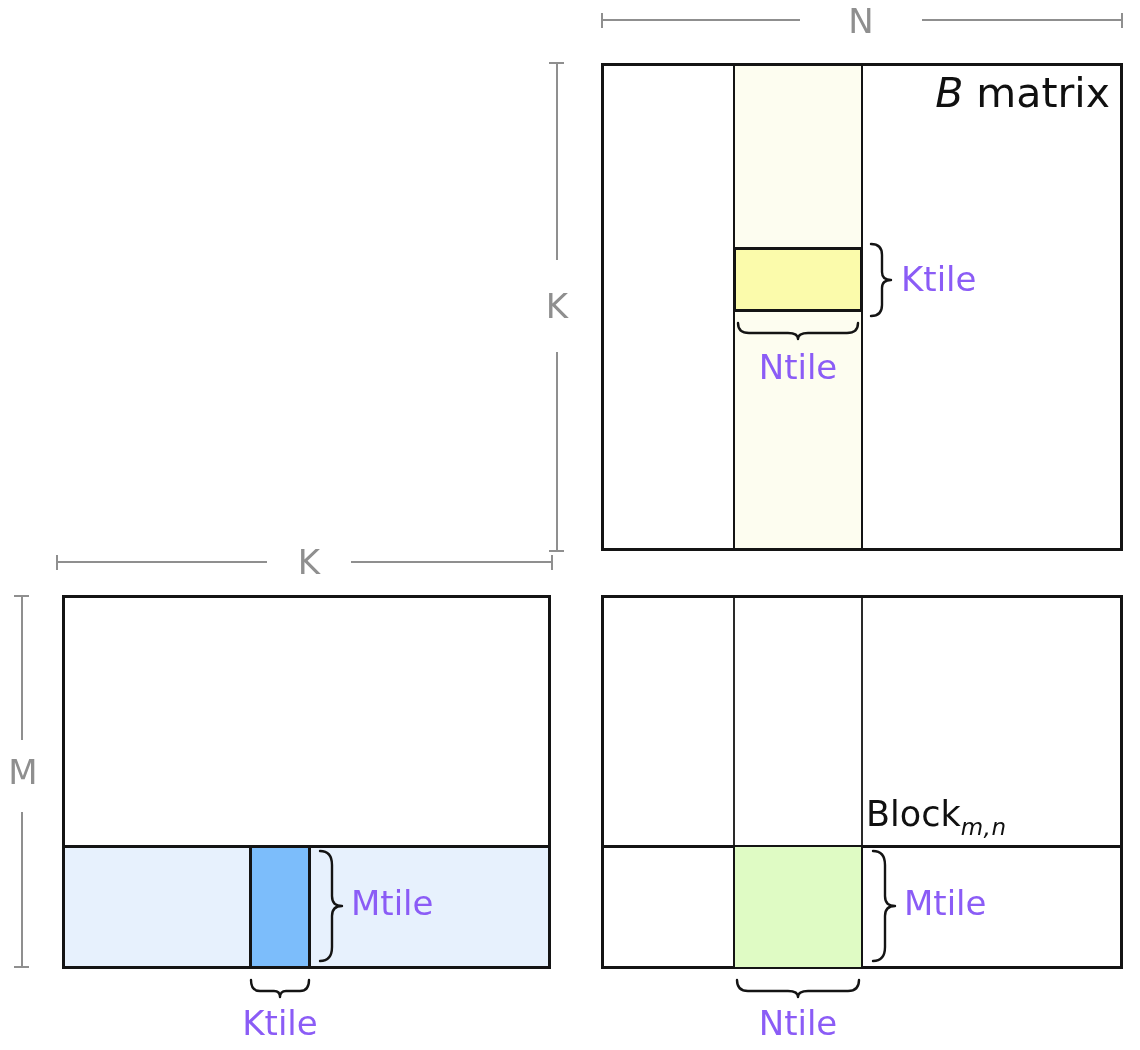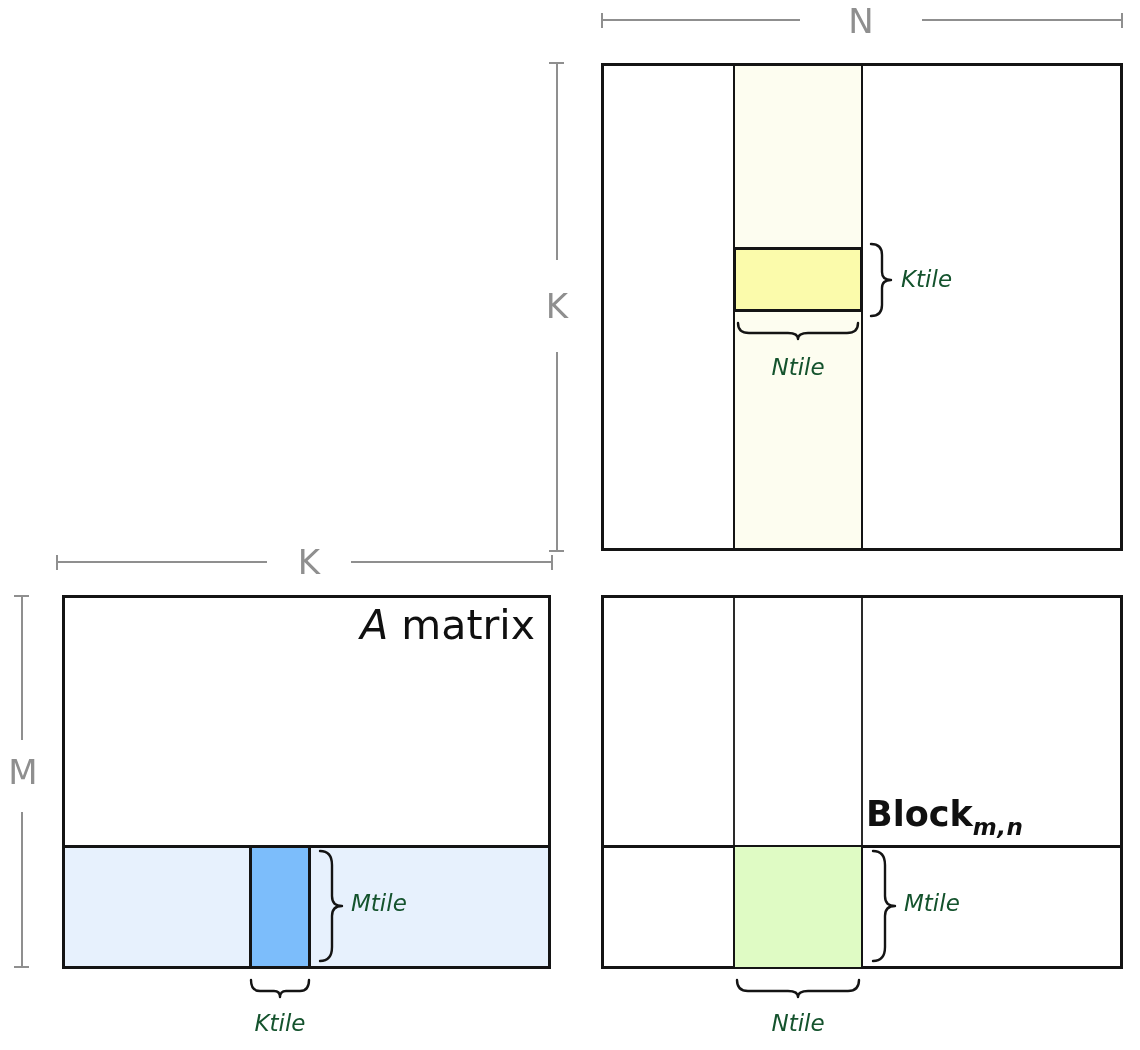--- a/index.html
+++ b/index.html
@@ -5,21 +5,21 @@
   html,body{margin:0;padding:0;background:#ffffff;font-family:"DejaVu Sans","Liberation Sans",sans-serif;}
   .canvas{position:relative;width:1140px;height:1050px;background:#ffffff;overflow:hidden;}
   .abs{position:absolute;box-sizing:border-box;}
   .mrect{border:3px solid var(--border);background:transparent;}
   .blackline{background:var(--border);}
   .dimseg{background:var(--dim);}
   .dimtick{background:var(--dim);}
   .dimlabel{color:var(--dim);font-size:34px;line-height:36px;text-align:center;}
   .mtitle{color:#101010;font-size:41px;line-height:46px;text-align:right;white-space:pre;}
   .it{font-style:italic;}
-  .tlabel{color:#14532d;font-size:23px;line-height:34px;font-style:italic;white-space:pre;}
+  .tlabel{color:#8b5cf6;font-size:34px;line-height:34px;white-space:pre;}
   .center{text-align:center;}
   .blocklabel{color:#101010;font-size:35px;line-height:40px;white-space:pre;}
   .blocksub{font-size:23px;font-style:italic;vertical-align:-9px;letter-spacing:0.5px;}
   .brace{stroke:#141414;stroke-width:2.4;fill:none;stroke-linecap:round;stroke-linejoin:round;}
   .bstripe{background:var(--b_stripe);border-left:2px solid var(--border);border-right:2px solid var(--border);}
   .btile{background:var(--b_tile);border:3px solid var(--border);}
   .astripe{background:var(--a_stripe);border-top:3px solid var(--border);}
   .atile{background:var(--a_tile);border:3px solid var(--border);}
   .ctile{background:var(--c_tile);border:2px solid var(--border);}
   .thin{background:#2a2a2a;}
@@ -37,20 +37,21 @@
 
   <div class="abs dimtick" style="left:549px;top:62px;width:15px;height:2px;"></div>
   <div class="abs dimseg" style="left:556px;top:63px;width:2px;height:197px;"></div>
   <div class="abs dimlabel" style="left:534px;top:288px;width:46px;">K</div>
   <div class="abs dimseg" style="left:556px;top:352px;width:2px;height:199px;"></div>
   <div class="abs dimtick" style="left:549px;top:550px;width:15px;height:2px;"></div>
 
   <div class="abs bstripe" style="left:733px;top:66px;width:130px;height:482px;"></div>
   <div class="abs mrect" style="left:601px;top:63px;width:522px;height:488px;"></div>
   <div class="abs btile" style="left:733px;top:247px;width:130px;height:65px;"></div>
+  <div class="abs mtitle" style="left:860px;top:70px;width:250px;"><span class="it">B</span><span> matrix</span></div>
 
   <svg class="abs" style="left:868px;top:242px;" width="26" height="76" viewBox="0 0 26 76">
     <path class="brace" d="M3 2 Q14 2 14 13 L14 30 Q14 38 23 38 Q14 38 14 46 L14 63 Q14 74 3 74"></path>
   </svg>
   <div class="abs tlabel" style="left:901px;top:262px;">Ktile</div>
 
   <svg class="abs" style="left:736px;top:321px;" width="124" height="20" viewBox="0 0 124 20">
     <path class="brace" d="M2 2 Q2 12 13 12 L52 12 Q62 12 62 18 Q62 12 72 12 L111 12 Q122 12 122 2"></path>
   </svg>
   <div class="abs tlabel center" style="left:728px;top:350px;width:140px;">Ntile</div>
@@ -63,38 +64,37 @@
 
   <div class="abs dimtick" style="left:14px;top:595px;width:15px;height:2px;"></div>
   <div class="abs dimseg" style="left:21px;top:596px;width:2px;height:144px;"></div>
   <div class="abs dimlabel" style="left:0px;top:754px;width:46px;">M</div>
   <div class="abs dimseg" style="left:21px;top:812px;width:2px;height:155px;"></div>
   <div class="abs dimtick" style="left:14px;top:966px;width:15px;height:2px;"></div>
 
   <div class="abs astripe" style="left:65px;top:845px;width:483px;height:121px;"></div>
   <div class="abs mrect" style="left:62px;top:595px;width:489px;height:374px;"></div>
   <div class="abs atile" style="left:249px;top:845px;width:62px;height:124px;"></div>
-  <div class="abs mtitle" style="left:285px;top:602px;width:250px;"><span class="it">A</span><span> matrix</span></div>
 
   <svg class="abs" style="left:317px;top:849px;" width="28" height="114" viewBox="0 0 28 114">
     <path class="brace" d="M3 2 Q15 2 15 16 L15 47 Q15 57 25 57 Q15 57 15 67 L15 98 Q15 112 3 112"></path>
   </svg>
   <div class="abs tlabel" style="left:351px;top:886px;">Mtile</div>
 
   <svg class="abs" style="left:249px;top:978px;" width="62" height="21" viewBox="0 0 62 21">
     <path class="brace" d="M2 2 Q2 13 11 13 L25 13 Q31 13 31 19 Q31 13 37 13 L51 13 Q60 13 60 2"></path>
   </svg>
   <div class="abs tlabel center" style="left:218px;top:1006px;width:124px;">Ktile</div>
 
   <div class="abs thin" style="left:733px;top:598px;width:2px;height:247px;"></div>
   <div class="abs thin" style="left:861px;top:598px;width:2px;height:247px;"></div>
   <div class="abs blackline" style="left:603px;top:845px;width:518px;height:3px;"></div>
   <div class="abs mrect" style="left:601px;top:595px;width:522px;height:374px;"></div>
   <div class="abs ctile" style="left:733px;top:845px;width:130px;height:124px;"></div>
-  <div class="abs blocklabel" style="left:866px;top:794px;font-weight:bold;"><span>Block</span><span class="blocksub">m,n</span></div>
+  <div class="abs blocklabel" style="left:866px;top:794px;"><span>Block</span><span class="blocksub">m,n</span></div>
 
   <svg class="abs" style="left:870px;top:849px;" width="28" height="114" viewBox="0 0 28 114">
     <path class="brace" d="M3 2 Q15 2 15 16 L15 47 Q15 57 25 57 Q15 57 15 67 L15 98 Q15 112 3 112"></path>
   </svg>
   <div class="abs tlabel" style="left:904px;top:886px;">Mtile</div>
 
   <svg class="abs" style="left:735px;top:978px;" width="126" height="21" viewBox="0 0 126 21">
     <path class="brace" d="M2 2 Q2 13 13 13 L53 13 Q63 13 63 19 Q63 13 73 13 L113 13 Q124 13 124 2"></path>
   </svg>
   <div class="abs tlabel center" style="left:730px;top:1006px;width:136px;">Ntile</div>

